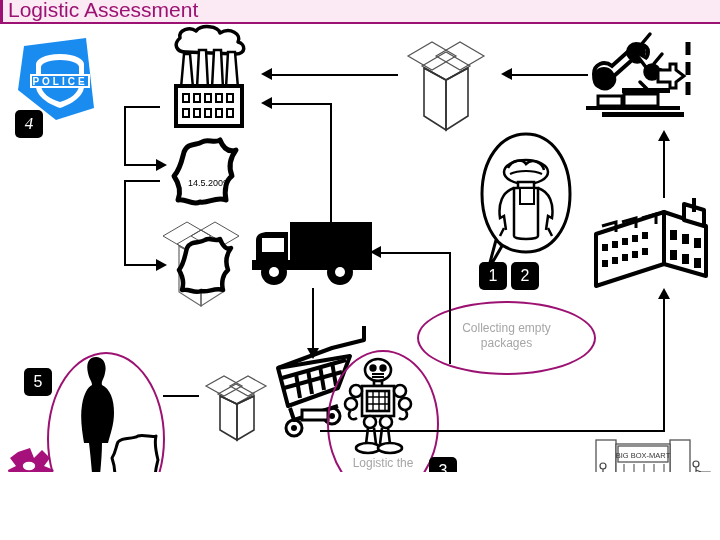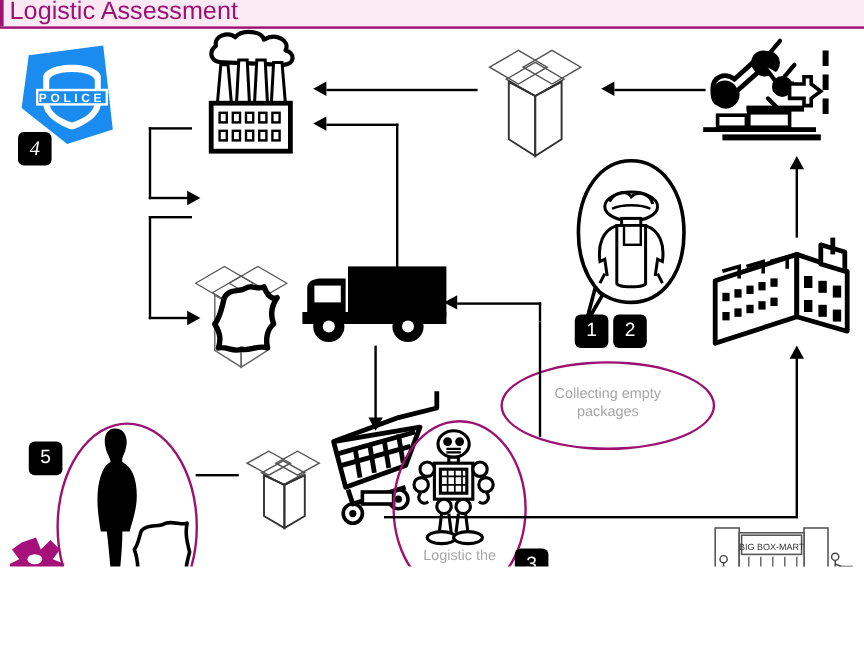--- a/index.html
+++ b/index.html
@@ -140,20 +140,28 @@
         <rect x="60" y="69" width="4" height="6"></rect>
         <rect x="16" y="84" width="4" height="6"></rect>
         <rect x="27" y="84" width="4" height="6"></rect>
         <rect x="38" y="84" width="4" height="6"></rect>
         <rect x="49" y="84" width="4" height="6"></rect>
         <rect x="60" y="84" width="4" height="6"></rect>
       </g>
     </svg>
   </div>
 
+  <div class="node" style="left:168px;top:136px;">
+    <svg width="78" height="74" viewBox="0 0 78 74">
+      <path d="M16 16 C20 6 28 10 34 6 C40 2 46 8 52 4 C56 14 62 16 68 14 C62 22 60 30 64 40
+               C58 44 56 54 58 64 C48 60 40 68 32 66 C24 70 18 62 10 64 C14 54 10 46 6 40
+               C12 34 14 24 16 16 Z" fill="#ffffff" stroke="#000" stroke-width="5" stroke-linejoin="round"></path>
+      <text x="20" y="50" font-family="Liberation Sans, sans-serif" font-size="9" fill="#000">14.5.2009</text>
+    </svg>
+  </div>
 
   <div class="node" style="left:155px;top:214px;">
     <svg width="92" height="96" viewBox="0 0 92 96">
       <g fill="none" stroke="#555" stroke-width="1">
         <path d="M22 30 L46 16 L70 30 L46 44 Z"></path>
         <path d="M8 22 L32 8 L56 22 L32 36 Z"></path>
         <path d="M36 22 L60 8 L84 22 L60 36 Z"></path>
       </g>
       <g fill="none" stroke="#666" stroke-width="1.2">
         <path d="M24 32 L24 78 L46 92 L46 44 Z"></path>

